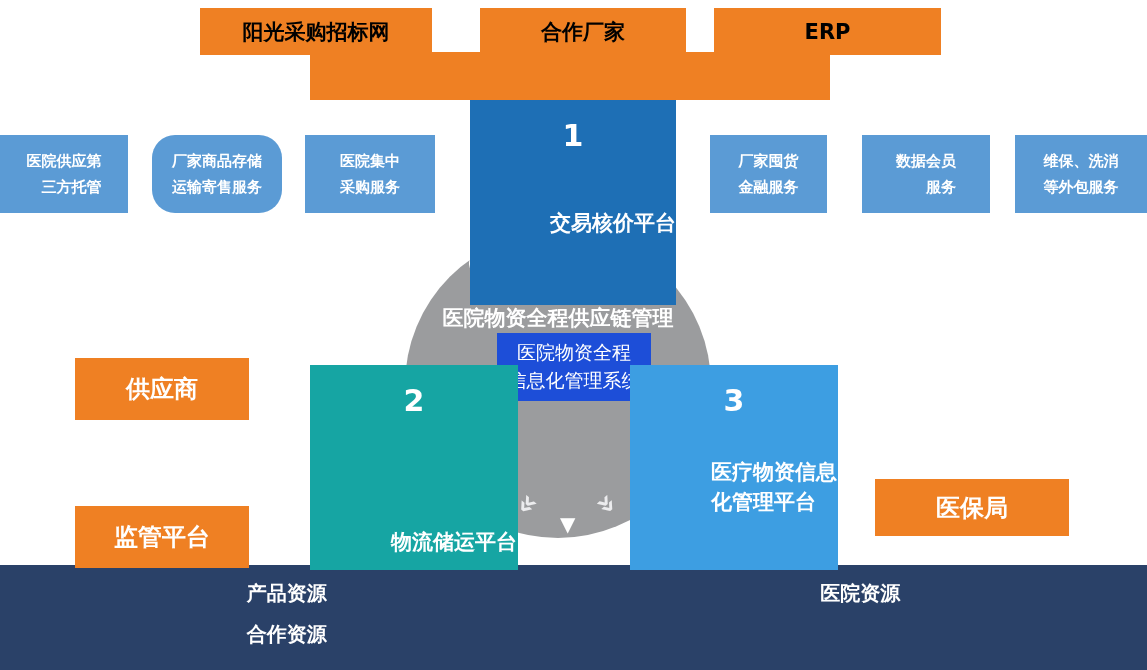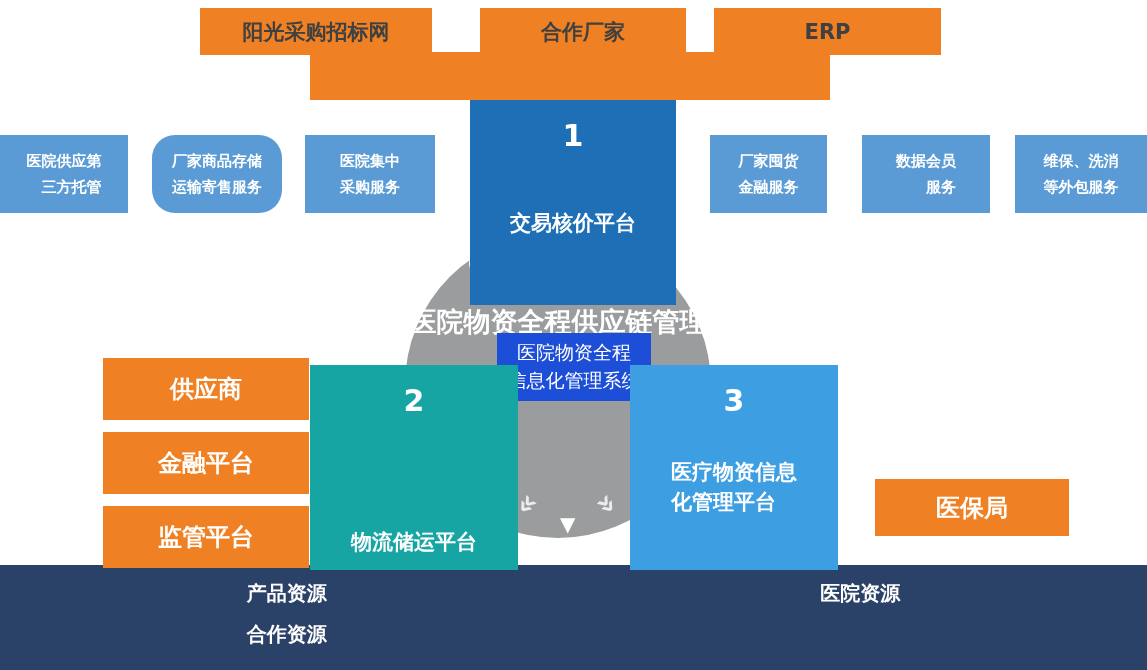--- a/index.html
+++ b/index.html
@@ -5,21 +5,21 @@
   html,body { margin:0; padding:0; background:#fff; }
   .stage {
     position:relative; width:1147px; height:670px; background:#ffffff;
     font-family:"DejaVu Sans","Liberation Sans",sans-serif; overflow:hidden;
   }
   .abs { position:absolute; }
 
   
   .band { left:310px; top:52px; width:520px; height:48px; background:#EF8023; }
   .tab {
-    top:8px; height:47px; background:#EF8023; color:#404040; font-weight:700; font-size:21px;
+    top:8px; height:47px; background:#EF8023; color:#000000; font-weight:700; font-size:21px;
     display:flex; align-items:center; justify-content:center;
   }
   .tab0 { left:200px; width:232px; }
   .tab1 { left:480px; width:206px; }
   .tab2 { left:714px; width:227px; }
 
   
   .svc {
     top:135px; height:78px; background:#5B9BD5; color:#fff; font-weight:700; font-size:15px;
     display:flex; align-items:center; justify-content:center; text-align:right;
@@ -31,52 +31,52 @@
   .svc3 { left:710px;  width:117px; }
   .svc4 { left:862px;  width:128px; }
   .svc5 { left:1015px; width:132px; }
 
   
   .circle { left:405px; top:232px; width:306px; height:306px; border-radius:50%;
             background:#9B9C9E; z-index:1; }
   .circle-top { left:398px; top:246px; width:320px; text-align:center; color:#fff;
                 font-weight:700; font-size:23px; z-index:2; }
   .circle-sub { left:373px; top:304px; width:370px; text-align:center; color:#fff;
-                font-weight:700; font-size:27px; z-index:2; }
+                font-weight:700; font-size:21px; z-index:2; }
   .red-box {
     left:497px; top:333px; width:154px; height:68px; background:#1d4ed8; color:#fff;
     font-weight:400; font-size:19px; display:flex; align-items:center; justify-content:center;
     text-align:center; z-index:3;
   }
   .red-box span { white-space:pre-line; line-height:1.45; }
   .chev { color:#ECECEE; font-weight:700; z-index:2; }
   .chevL { left:516px; top:486px; font-size:30px; transform:rotate(-50deg); }
   .chevR { left:598px; top:486px; font-size:30px; transform:rotate(50deg); }
   .arrowD { left:560px; top:512px; font-size:20px; color:#fff; }
 
   
   .platform { color:#fff; z-index:4; }
   .p1 { left:470px; top:100px; width:206px; height:205px; background:#1E6FB5; }
   .p2 { left:310px; top:365px; width:208px; height:205px; background:#16A5A3; }
   .p3 { left:630px; top:365px; width:208px; height:205px; background:#3D9EE2; }
   .platform .num { position:absolute; top:18px; left:0; width:100%; text-align:center;
                    font-size:30px; font-weight:700; }
   .platform .pname { position:absolute; left:0; width:100%; display:flex;
-                     justify-content:center; font-weight:700; font-size:21px; }
+                     justify-content:center; font-weight:700; font-size:21px;padding-left:40px; }
   .p1 .pname { top:108px; }
   .p2 .pname { top:118px;margin-top:44px; }
   .p3 .pname { top:92px; }
   .pname span { white-space:pre-line; text-align:left; line-height:1.45; }
 
   
   .partner {
     background:#EF8023; color:#fff; font-weight:700; font-size:24px;
     display:flex; align-items:center; justify-content:center; z-index:4;
   }
-  .pl { left:75px; width:206px; height:62px;margin-left:28px; }
+  .pl { left:75px; width:174px; height:62px; }
   .pl0 { top:358px; } .pl1 { top:432px; } .pl2 { top:506px; }
   .pr { left:875px; width:194px; height:57px; }
   .pr0 { top:405px; } .pr1 { top:479px; }
 
   
   .bottom-bar {
     left:0; top:565px; width:1147px; height:105px; background:#2A4168; z-index:0;
     display:grid; grid-template-columns:1fr 1fr; align-items:end; justify-items:center;
     color:#fff; font-weight:700; font-size:20px; box-sizing:border-box; padding-bottom:22px;
   }
@@ -151,23 +151,20 @@
     <div class="num">3</div>
     <div class="pname">
         <span>医疗物资信息
 化管理平台</span>
       </div>
   </div>
 
   <div class="abs partner pl pl0">
     <span>供应商</span>
   </div>
-  <div class="abs partner pl pl1">
-    <span>金融平台</span>
-  </div>
   <div class="abs partner pl pl2">
     <span>监管平台</span>
   </div>
 
   <div class="abs partner pr pr1">
     <span>医保局</span>
   </div>
 
   <div class="abs bottom-bar">
     <span>产品资源</span>

